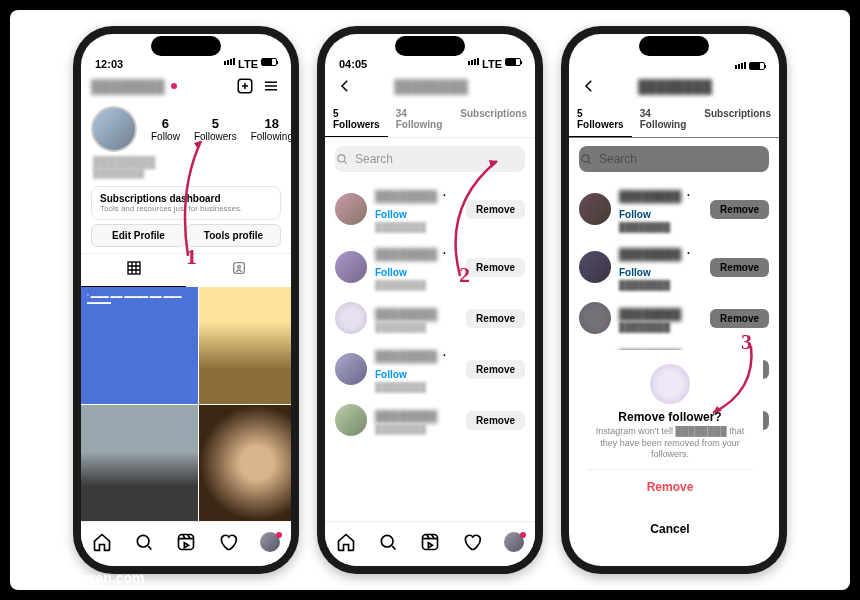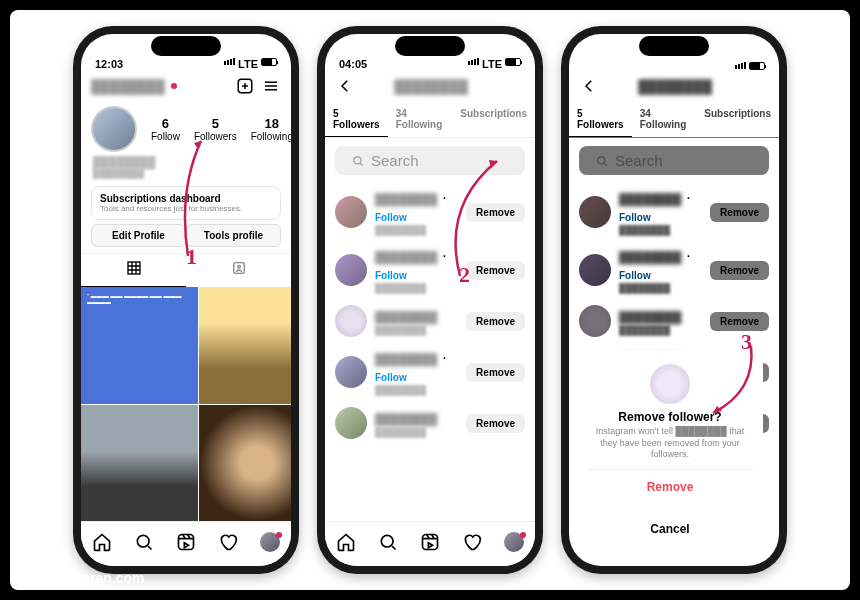--- a/index.html
+++ b/index.html
@@ -53,21 +53,21 @@
   .c5 { background: radial-gradient(circle at 50% 50%,#d9b48a 20%,#3b2614 70%); }
   .c6 { background: radial-gradient(circle at 50% 40%,#e6d2b0 30%,#7a5a30 80%); }
 
   .navbar { display:flex; justify-content:space-around; padding:10px 0 14px; border-top:1px solid #eee; background:#fff; }
   .navbar div { width:20px; height:20px; display:flex; align-items:center; justify-content:center; }
 
   
   .tabs3 { display:flex; font-size:10px; font-weight:600; border-bottom:1px solid #eee; }
   .tabs3 div { padding:8px 8px 6px; color:#888; }
   .tabs3 .act3 { color:#000; border-bottom:1px solid #000; }
-  .search { margin:8px 10px; padding:6px 16px; background:#efefef; border-radius:8px; display:flex; align-items:center; gap:6px; font-size:15px; color:#999; }
+  .search { margin:8px 10px; padding:6px 0; background:#efefef; border-radius:8px; display:flex; align-items:center; gap:6px; font-size:12px; color:#999; }
   .flist { flex:1; overflow:hidden; }
   .frow { display:flex; align-items:center; padding:6px 10px; gap:8px; }
   .fav { width:32px; height:32px; border-radius:50%; background:linear-gradient(135deg,#c9a,#876); flex-shrink:0; }
   .fav.alt1{background:linear-gradient(135deg,#a9c,#768);} 
   .fav.alt2{background:radial-gradient(circle,#e8e0f0 40%,#c8b8d8);} 
   .fav.alt3{background:linear-gradient(135deg,#aac,#668);} 
   .fav.alt4{background:linear-gradient(135deg,#bca,#786);} 
   .ftxt { flex:1; }
   .fname { font-size:11px; font-weight:600; color:#999; filter:blur(2px); }
   .fsub { font-size:9px; color:#bbb; filter:blur(1.5px); }

